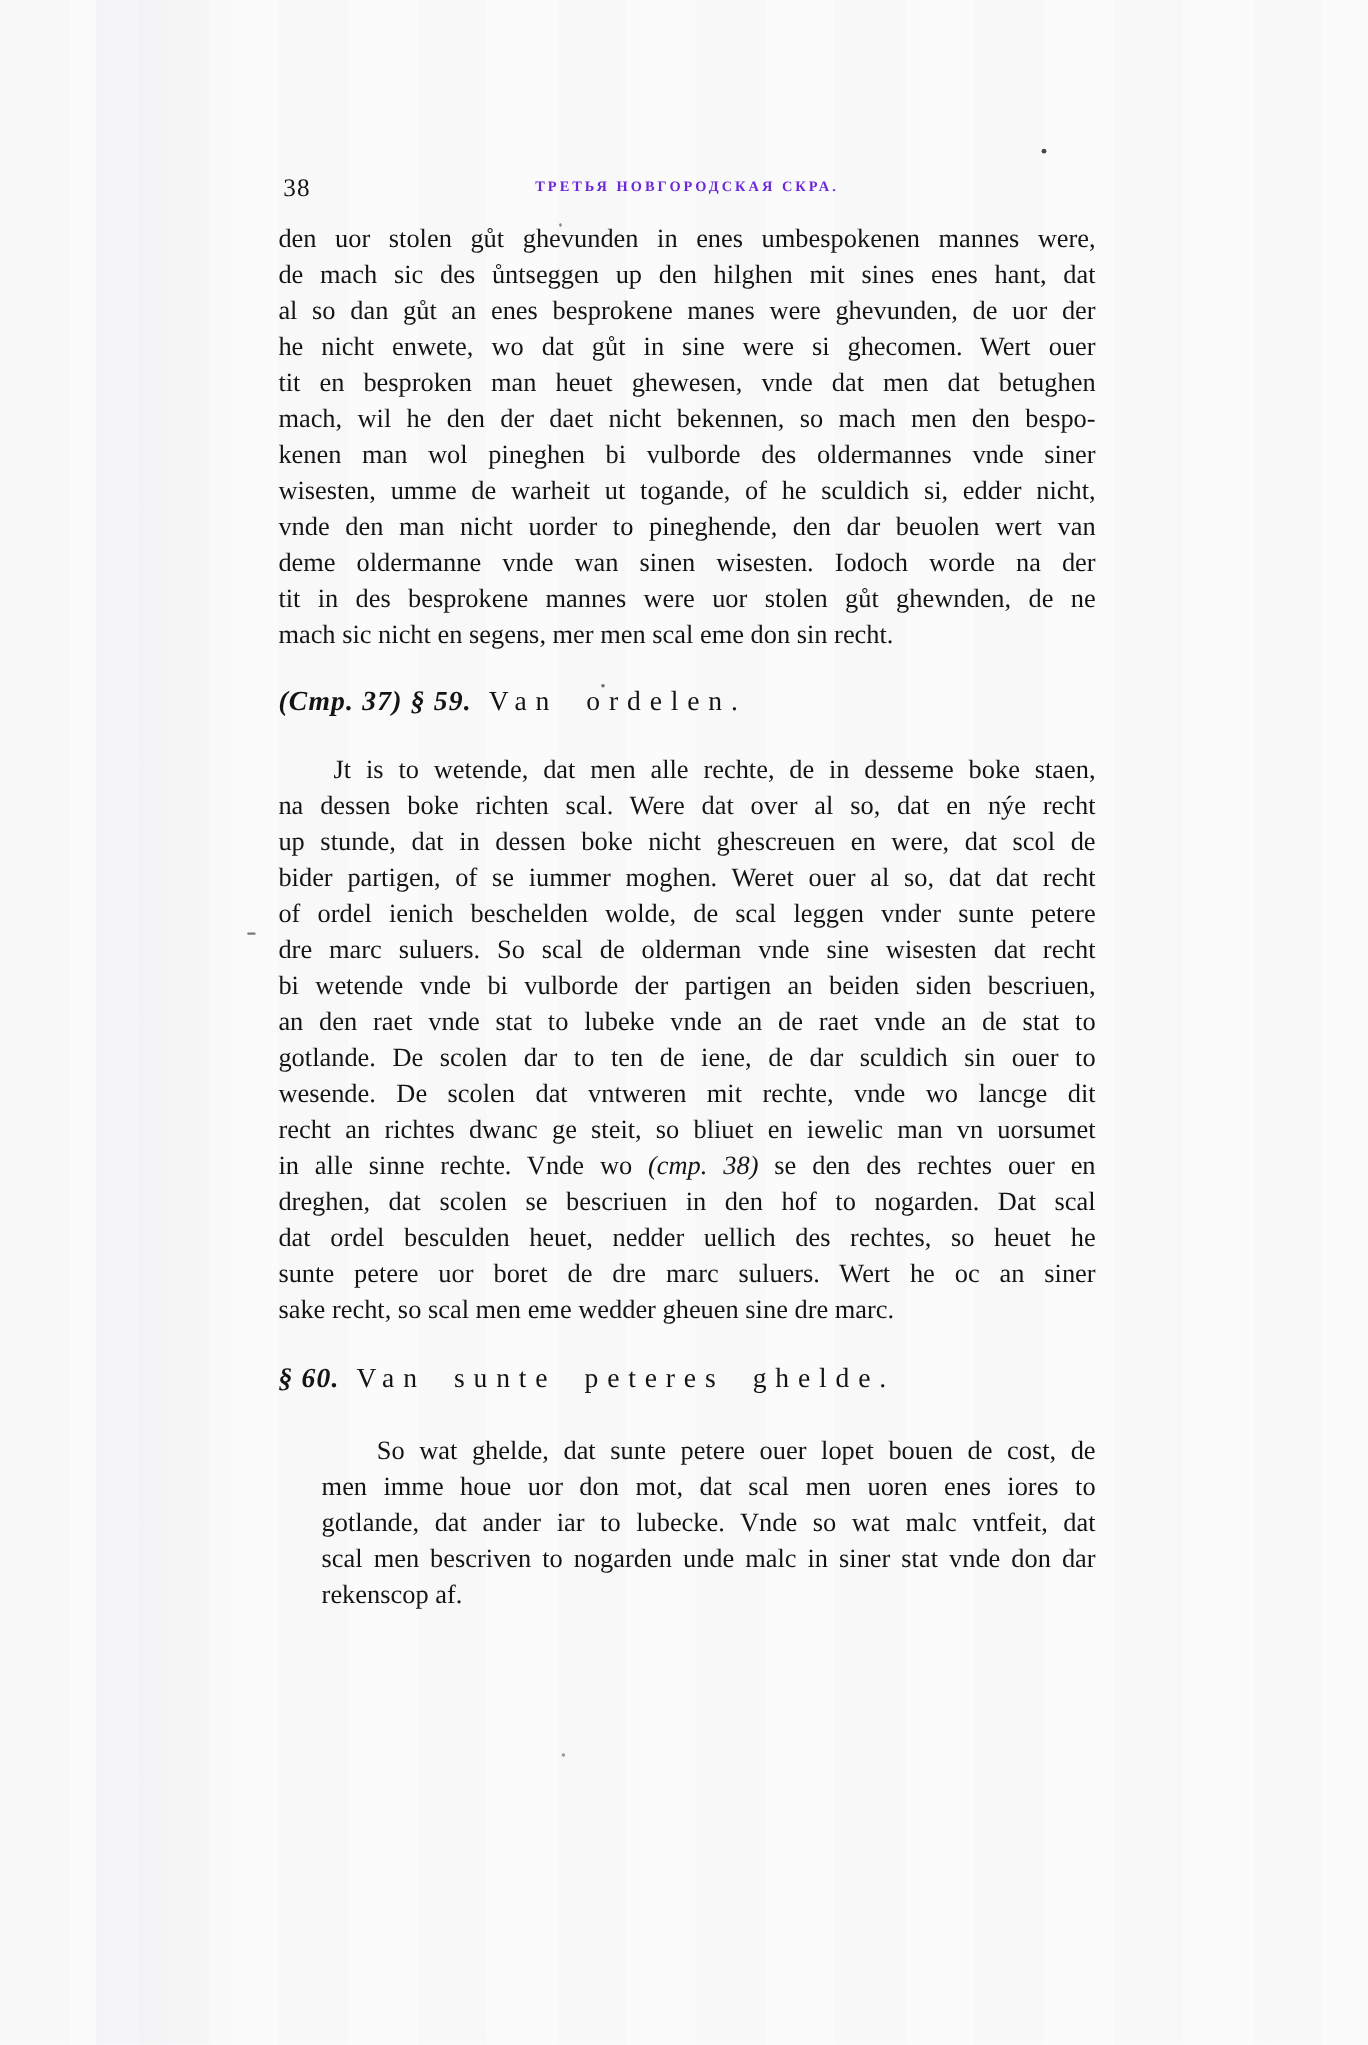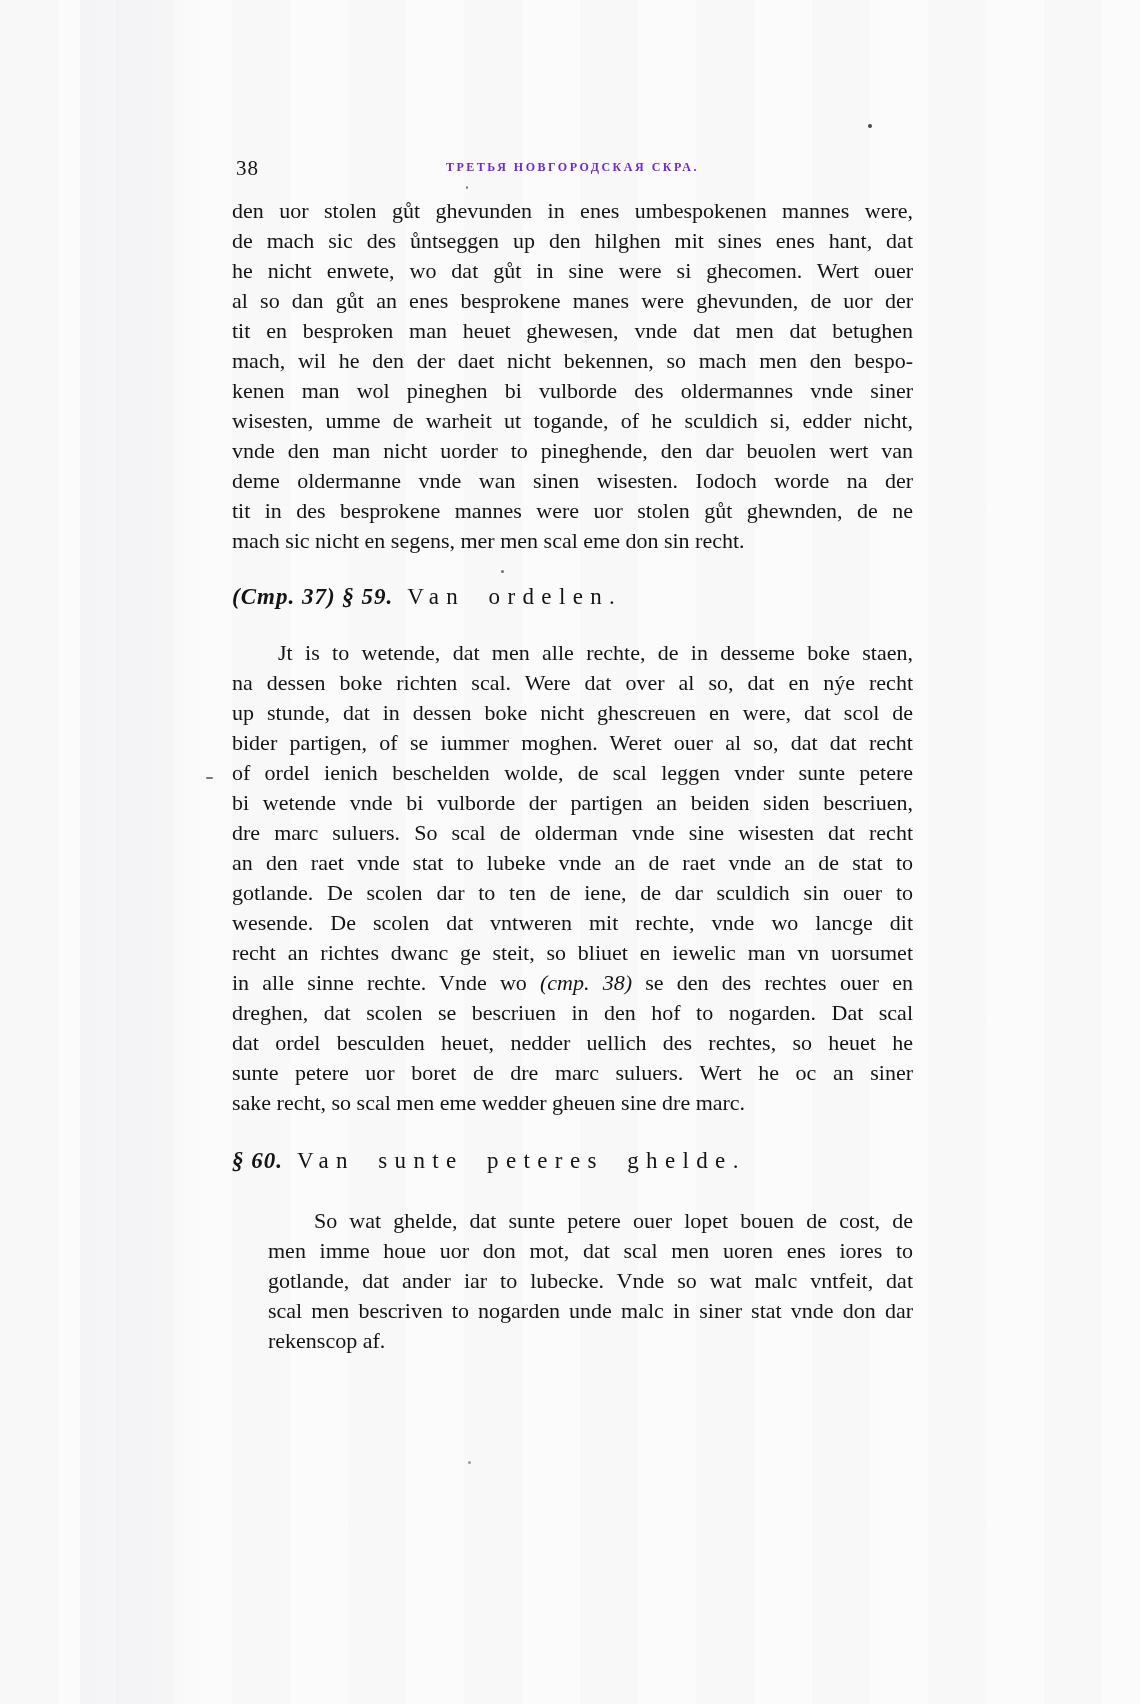--- a/index.html
+++ b/index.html
@@ -23,21 +23,21 @@
     pointer-events: none;
   }
   .left-shade {
     position: absolute; left: 80px; top: 0; width: 140px; height: 100%;
     background: linear-gradient(90deg, rgba(210,212,218,0.18), rgba(210,212,218,0.0));
     pointer-events: none;
   }
   .textblock {
     position: absolute;
     left: 232px;
-    top: 156px;
+    top: 144px;
     width: 681px;
     font-family: Liberation Serif, serif;
   }
   .pagehead {
     position: relative;
     height: 26px;
   }
   .pagenum {
     position: absolute;
     left: 4px; top: 0;
@@ -110,44 +110,44 @@
   <div class="textblock">
 
     <div class="pagehead">
       <span class="pagenum">38</span>
       <span class="runtitle">ТРЕТЬЯ НОВГОРОДСКАЯ СКРА.</span>
     </div>
 
     <div class="para para-1">
         <div class="line">den uor stolen gůt ghevunden in enes umbespokenen mannes were,</div>
         <div class="line">de mach sic des ůntseggen up den hilghen mit sines enes hant, dat</div>
+        <div class="line">al so dan gůt an enes besprokene manes were ghevunden, de uor der</div>
         <div class="line">he nicht enwete, wo dat gůt in sine were si ghecomen. Wert ouer</div>
-        <div class="line">al so dan gůt an enes besprokene manes were ghevunden, de uor der</div>
         <div class="line">tit en besproken man heuet ghewesen, vnde dat men dat betughen</div>
         <div class="line">mach, wil he den der daet nicht bekennen, so mach men den bespo-</div>
         <div class="line">kenen man wol pineghen bi vulborde des oldermannes vnde siner</div>
         <div class="line">wisesten, umme de warheit ut togande, of he sculdich si, edder nicht,</div>
         <div class="line">vnde den man nicht uorder to pineghende, den dar beuolen wert van</div>
         <div class="line">deme oldermanne vnde wan sinen wisesten. Iodoch worde na der</div>
         <div class="line">tit in des besprokene mannes were uor stolen gůt ghewnden, de ne</div>
         <div class="line last">mach sic nicht en segens, mer men scal eme don sin recht.</div>
       </div>
 
     <div class="heading heading-59">
       <span class="h-prefix">(Cmp. 37) § 59.</span><span class="h-title">Van ordelen.</span>
     </div>
 
     <div class="para para-2">
         <div class="line indent">Jt is to wetende, dat men alle rechte, de in desseme boke staen,</div>
         <div class="line">na dessen boke richten scal. Were dat over al so, dat en nýe recht</div>
         <div class="line">up stunde, dat in dessen boke nicht ghescreuen en were, dat scol de</div>
         <div class="line">bider partigen, of se iummer moghen. Weret ouer al so, dat dat recht</div>
         <div class="line">of ordel ienich beschelden wolde, de scal leggen vnder sunte petere</div>
+        <div class="line">dre marc suluers. So scal de olderman vnde sine wisesten dat recht</div>
         <div class="line">bi wetende vnde bi vulborde der partigen an beiden siden bescriuen,</div>
-        <div class="line">dre marc suluers. So scal de olderman vnde sine wisesten dat recht</div>
         <div class="line">an den raet vnde stat to lubeke vnde an de raet vnde an de stat to</div>
         <div class="line">gotlande. De scolen dar to ten de iene, de dar sculdich sin ouer to</div>
         <div class="line">wesende. De scolen dat vntweren mit rechte, vnde wo lancge dit</div>
         <div class="line">recht an richtes dwanc ge steit, so bliuet en iewelic man vn uorsumet</div>
         <div class="line">in alle sinne rechte. Vnde wo <i>(cmp. 38)</i> se den des rechtes ouer en</div>
         <div class="line">dreghen, dat scolen se bescriuen in den hof to nogarden. Dat scal</div>
         <div class="line">dat ordel besculden heuet, nedder uellich des rechtes, so heuet he</div>
         <div class="line">sunte petere uor boret de dre marc suluers. Wert he oc an siner</div>
         <div class="line last">sake recht, so scal men eme wedder gheuen sine dre marc.</div>
       </div>

